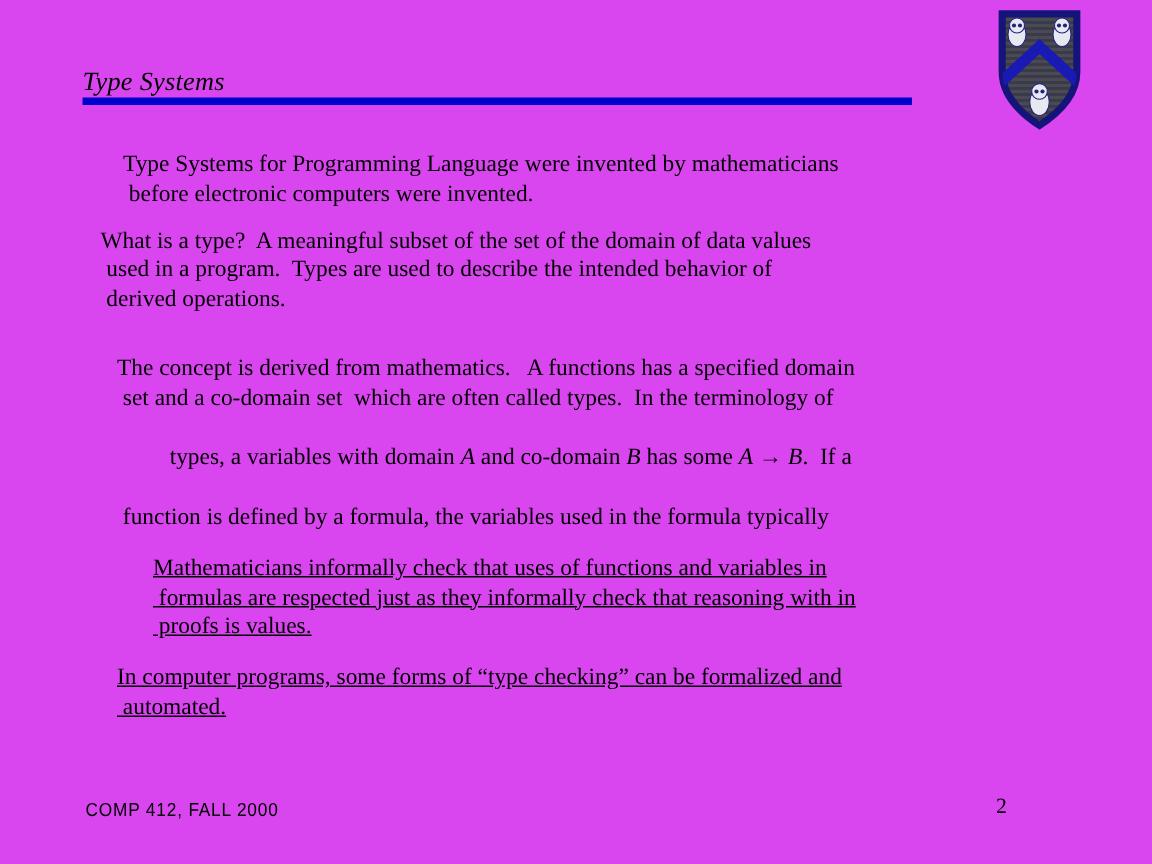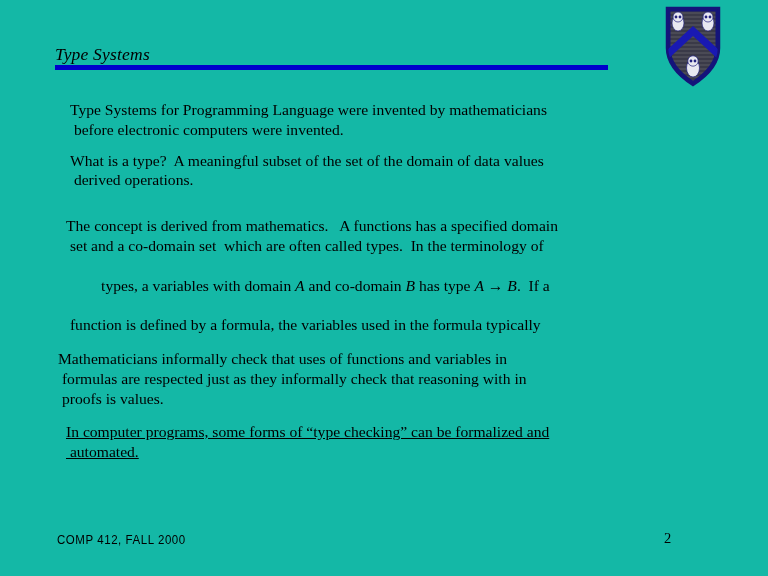--- a/index.html
+++ b/index.html
@@ -11,21 +11,21 @@
     width: 768px;
     height: 576px;
     overflow: hidden;
     font-family: "Liberation Serif", "DejaVu Serif", serif;
     color: #000000;
   }
   .slide {
     position: relative;
     width: 768px;
     height: 576px;
-    background: #14b8a6;
+    background: #d946ef;
   }
 
   
   .title-block {
     position: absolute;
     left: 55px;
     top: 44px;
     width: 560px;
   }
   .slide-title {
@@ -52,40 +52,40 @@
     left: 665px;
     top: 6px;
     width: 56px;
     height: 82px;
   }
   .logo svg { display: block; }
 
   
   .body-area {
     position: absolute;
-    left: 39px;
+    left: 51px;
     top: 100px;
     width: 620px;
   }
   .para {
     font-size: 15.6px;
     line-height: 19.8px;
     color: #000000;
     margin: 0 0 9px 0;
     text-indent: 0;
     white-space: normal;
   }
   .para .ln {
     display: block;
     white-space: pre;
   }
   .p1 { margin-left: 31px; }
-  .p2 { margin-left: 31px; margin-top: 11px; }
+  .p2 { margin-left: 16px; margin-top: 11px; }
   .p3 { margin-left: 27px; margin-top: 26px; }
-  .p4 { margin-left: 19px; margin-top: 14px; }
+  .p4 { margin-left: 51px; margin-top: 14px; text-decoration: underline; }
   .p5 { margin-left: 27px; margin-top: 14px; text-decoration: underline; }
   .var { font-style: italic; }
 
   
   .footer-left {
     position: absolute;
     left: 57px;
     top: 533px;
     font-family: "Liberation Sans", "DejaVu Sans", sans-serif;
     font-size: 12.5px;
@@ -159,28 +159,29 @@
 
   <div class="body-area">
 
     <div class="para p1">
       <span class="ln">Type Systems for Programming Language were invented by mathematicians</span>
       <span class="ln"> before electronic computers were invented.</span>
     </div>
 
     <div class="para p2">
       <span class="ln">What is a type?  A meaningful subset of the set of the domain of data values</span>
+      <span class="ln"> used in a program.  Types are used to describe the intended behavior of</span>
       <span class="ln"> derived operations.</span>
     </div>
 
     <div class="para p3">
       <span class="ln">The concept is derived from mathematics.   A functions has a specified domain</span>
       <span class="ln"> set and a co-domain set  which are often called types.  In the terminology of</span>
       <span class="ln">
-        <span> types, a variables with domain </span><span class="var">A</span><span> and co-domain </span><span class="var">B</span><span> has type </span><span class="var">A</span><span> → </span><span class="var">B</span><span>.  If a</span>
+        <span> types, a variables with domain </span><span class="var">A</span><span> and co-domain </span><span class="var">B</span><span> has some </span><span class="var">A</span><span> → </span><span class="var">B</span><span>.  If a</span>
       </span>
       <span class="ln"> function is defined by a formula, the variables used in the formula typically</span>
     </div>
 
     <div class="para p4">
       <span class="ln">Mathematicians informally check that uses of functions and variables in</span>
       <span class="ln"> formulas are respected just as they informally check that reasoning with in</span>
       <span class="ln"> proofs is values.</span>
     </div>
 

